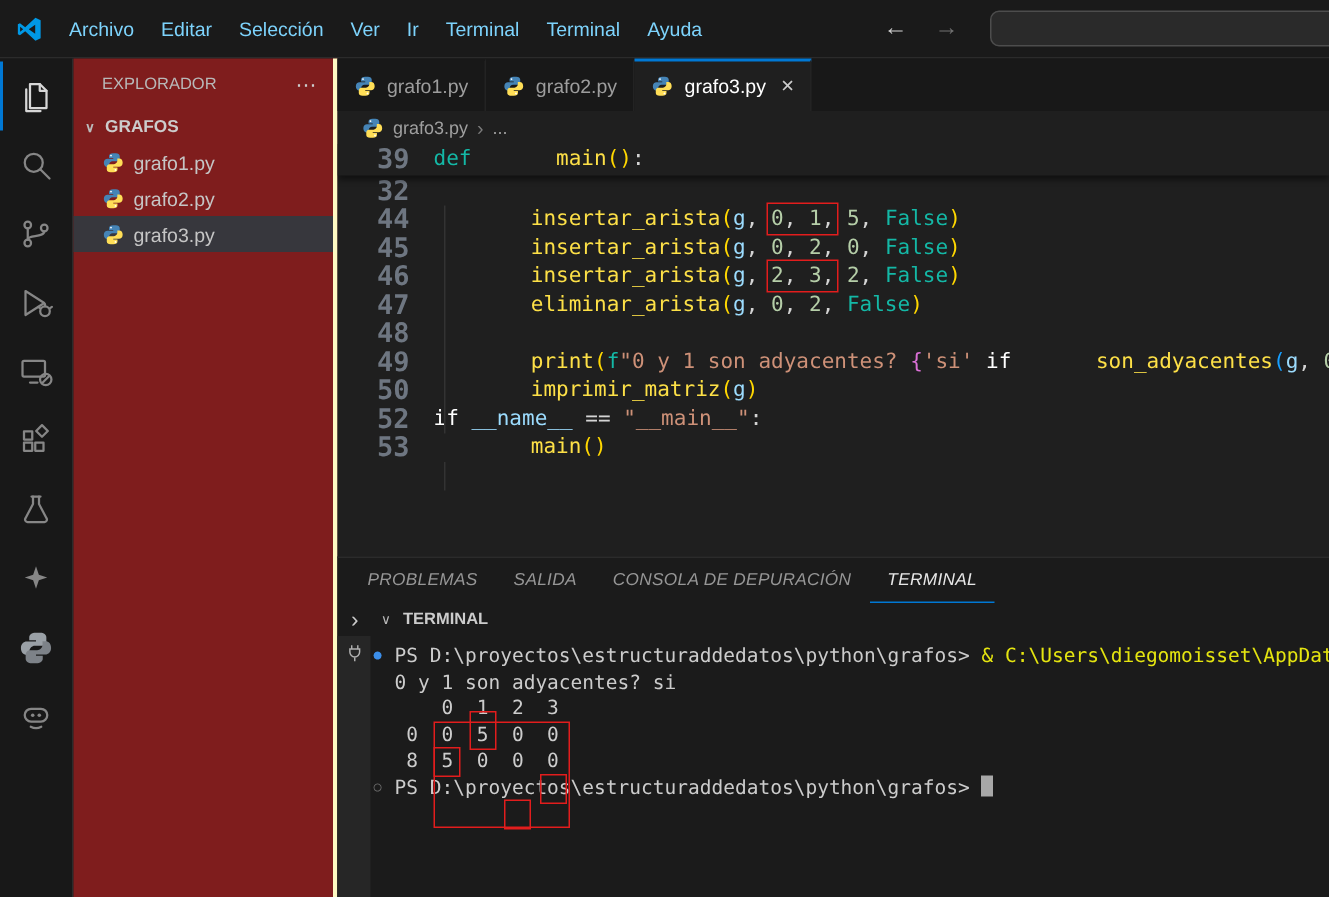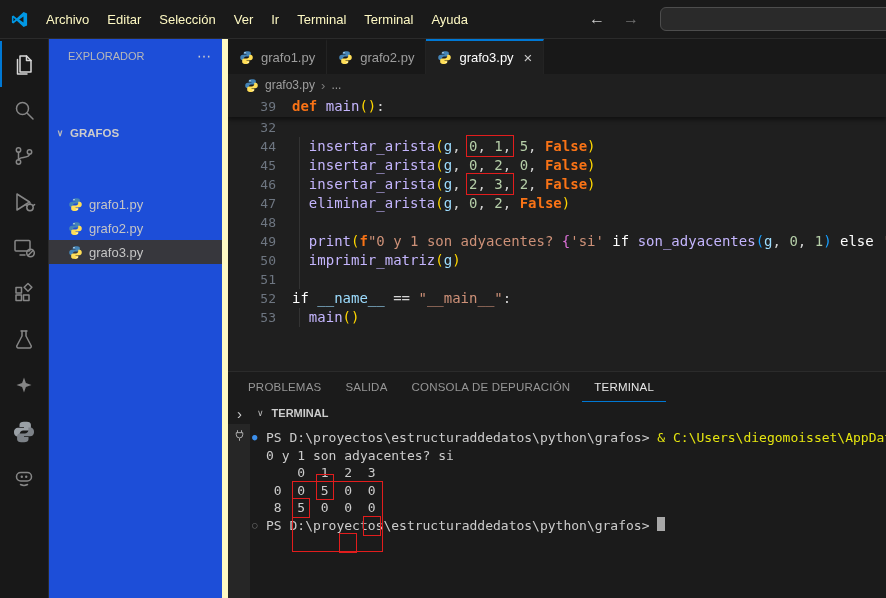--- a/index.html
+++ b/index.html
@@ -4,39 +4,39 @@
 <style>
   html,body{margin:0;padding:0;width:886px;height:598px;overflow:hidden;background:#1f1f1f;
     font-family:"Liberation Sans",sans-serif;color:#cccccc;font-size:13px;}
   #app{display:flex;flex-direction:column;width:886px;height:598px;}
 
   
   .titlebar{height:38px;flex:none;background:#1a1a1a;border-bottom:1px solid #2b2b2b;
     display:flex;align-items:center;overflow:hidden;}
   .logo{margin:0 8px 0 10px;display:flex;align-items:center;}
   .menu{display:flex;align-items:center;}
-  .menu-item{padding:4px 9px;border-radius:5px;color:#fef9c3;cursor:default;white-space:nowrap;}
+  .menu-item{padding:4px 9px;border-radius:5px;color:#7dd3fc;cursor:default;white-space:nowrap;}
   .tb-spacer{flex:1;}
   .nav-arrow{font-size:16px;padding:0 9px;color:#cccccc;}
   .nav-arrow.dim{color:#707070;}
   .cmdbox{flex:none;width:252px;height:22px;margin-left:12px;margin-right:-28px;
     background:#2a2a2a;border:1px solid #4d4d4d;border-radius:6px;}
 
   
   .main{flex:1;display:flex;min-height:0;}
 
   .activitybar{width:48px;flex:none;background:#181818;border-right:1px solid #2b2b2b;
     display:flex;flex-direction:column;align-items:stretch;padding-top:2px;}
   .ab-item{height:46px;display:flex;align-items:center;justify-content:center;color:#868686;
     border-left:2px solid transparent;border-right:2px solid transparent;}
   .ab-item.active{color:#d7d7d7;border-left-color:var(--accent,#0078d4);}
   .ab-item svg{width:24px;height:24px;}
 
-  .sidebar{width:173px;flex:none;background:#1d4ed8;border-right:6px solid #fef9c3;
-    display:flex;flex-direction:column;gap:48px;}
+  .sidebar{width:173px;flex:none;background:#7f1d1d;border-right:3px solid #fef9c3;
+    display:flex;flex-direction:column;}
   .sb-header{height:34px;display:flex;align-items:center;padding:0 10px 0 19px;
     font-size:11px;color:#b8b8b8;}
   .sb-more{margin-left:auto;font-size:14px;color:#cccccc;letter-spacing:1px;}
   .sb-section{height:23px;display:flex;align-items:center;gap:3px;padding-left:4px;
     font-size:11.5px;font-weight:bold;color:#cccccc;}
   .sb-chevron{font-size:9px;width:14px;text-align:center;color:#bbbbbb;}
   .file-row{height:24px;display:flex;align-items:center;gap:6px;padding-left:19px;color:#c5c5c5;}
   .file-row.selected{background:var(--selection,#37373d);}
   .file-row svg{flex:none;}
 
@@ -51,35 +51,35 @@
 
   .breadcrumb{height:22px;flex:none;display:flex;align-items:center;gap:6px;
     padding-left:16px;font-size:12px;color:#9f9f9f;}
   .bc-sep{font-size:13px;color:#7a7a7a;}
 
   .editor{flex:1;position:relative;overflow:hidden;
     font-family:"DejaVu Sans Mono",monospace;font-size:14px;}
   .code-line{display:flex;height:19px;line-height:19px;white-space:pre;}
   .code-line.sticky{height:21px;line-height:21px;background:#1f1f1f;position:relative;z-index:2;
     box-shadow:0 3px 4px rgba(0,0,0,0.45);margin-bottom:1px;}
-  .lineno{width:48px;flex:none;text-align:right;color:#6e7681;font-size:13px;}
+  .lineno{width:48px;flex:none;text-align:right;color:#6e7681;font-size:18px;font-weight:bold;}
   .code-content{padding-left:16px;}
-  .tk-kw{color:#f97316;font-weight:bold;} .tk-ctl{color:#ffffff;} .tk-fn{color:#c4b5fd;}
+  .tk-kw{color:#14b8a6;} .tk-ctl{color:#ffffff;} .tk-fn{color:#fde047;margin-left:48px;}
   .tk-v{color:#9cdcfe;}  .tk-n{color:#b5cea8;}  .tk-str{color:#ce9178;}
   .tk-pl{color:#d4d4d4;} .tk-b1{color:#ffd700;} .tk-b2{color:#da70d6;} .tk-b3{color:#179fff;}
   .redbox{outline:1.5px solid var(--red,#e21d1d);outline-offset:2px;}
   .indent-guide{position:absolute;width:1px;background:#333333;}
 
   
   .panel{height:227px;flex:none;border-top:1px solid #2b2b2b;background:#1b1b1b;
     display:flex;flex-direction:column;box-sizing:border-box;}
   .panel-tabs{height:30px;flex:none;display:flex;align-items:stretch;padding-left:8px;
     font-size:11.5px;color:#969696;}
   .panel-tab{display:flex;align-items:center;padding:0 12px;border-bottom:1px solid transparent;
-    letter-spacing:.2px;white-space:nowrap;}
+    letter-spacing:.2px;white-space:nowrap;font-style:italic;}
   .panel-tab.active{color:#e7e7e7;border-bottom-color:var(--accent,#0078d4);}
   .panel-header{height:22px;flex:none;display:flex;align-items:center;gap:8px;font-size:11px;
     font-weight:bold;color:#cccccc;}
   .ph-expand{font-size:15px;font-weight:normal;color:#cccccc;padding-left:9px;}
   .ph-chevron{font-size:9px;font-weight:normal;color:#bbbbbb;margin-left:7px;}
 
   .terminal{flex:1;display:flex;min-height:0;}
   .term-strip{width:22px;flex:none;background:#262626;display:flex;justify-content:center;
     align-items:flex-start;padding-top:5px;color:#b0b0b0;}
   .term-body{flex:1;position:relative;overflow:hidden;padding-top:5px;
@@ -311,21 +311,20 @@
       <div class="editor" id="editor">
           <div class="code-line sticky"><span class="lineno">39</span><span class="code-content"><span class="tk-kw">def </span><span class="tk-fn">main</span><span class="tk-b1">()</span><span class="tk-pl">:</span></span></div>
           <div class="code-line"><span class="lineno">32</span><span class="code-content"></span></div>
           <div class="code-line"><span class="lineno">44</span><span class="code-content"><span class="tk-pl">  </span><span class="tk-fn">insertar_arista</span><span class="tk-b1">(</span><span class="tk-v">g</span><span class="tk-pl">, </span><span class="redbox"><span class="tk-n">0</span><span class="tk-pl">, </span><span class="tk-n">1</span><span class="tk-pl">,</span></span><span class="tk-pl"> </span><span class="tk-n">5</span><span class="tk-pl">, </span><span class="tk-kw">False</span><span class="tk-b1">)</span></span></div>
           <div class="code-line"><span class="lineno">45</span><span class="code-content"><span class="tk-pl">  </span><span class="tk-fn">insertar_arista</span><span class="tk-b1">(</span><span class="tk-v">g</span><span class="tk-pl">, </span><span class="tk-n">0</span><span class="tk-pl">, </span><span class="tk-n">2</span><span class="tk-pl">, </span><span class="tk-n">0</span><span class="tk-pl">, </span><span class="tk-kw">False</span><span class="tk-b1">)</span></span></div>
           <div class="code-line"><span class="lineno">46</span><span class="code-content"><span class="tk-pl">  </span><span class="tk-fn">insertar_arista</span><span class="tk-b1">(</span><span class="tk-v">g</span><span class="tk-pl">, </span><span class="redbox"><span class="tk-n">2</span><span class="tk-pl">, </span><span class="tk-n">3</span><span class="tk-pl">,</span></span><span class="tk-pl"> </span><span class="tk-n">2</span><span class="tk-pl">, </span><span class="tk-kw">False</span><span class="tk-b1">)</span></span></div>
           <div class="code-line"><span class="lineno">47</span><span class="code-content"><span class="tk-pl">  </span><span class="tk-fn">eliminar_arista</span><span class="tk-b1">(</span><span class="tk-v">g</span><span class="tk-pl">, </span><span class="tk-n">0</span><span class="tk-pl">, </span><span class="tk-n">2</span><span class="tk-pl">, </span><span class="tk-kw">False</span><span class="tk-b1">)</span></span></div>
           <div class="code-line"><span class="lineno">48</span><span class="code-content"></span></div>
           <div class="code-line"><span class="lineno">49</span><span class="code-content"><span class="tk-pl">  </span><span class="tk-fn">print</span><span class="tk-b1">(</span><span class="tk-kw">f</span><span class="tk-str">"0 y 1 son adyacentes? </span><span class="tk-b2">{</span><span class="tk-str">'si'</span><span class="tk-ctl"> if </span><span class="tk-fn">son_adyacentes</span><span class="tk-b3">(</span><span class="tk-v">g</span><span class="tk-pl">, </span><span class="tk-n">0</span><span class="tk-pl">, </span><span class="tk-n">1</span><span class="tk-b3">)</span><span class="tk-ctl"> else </span><span class="tk-str">'no'</span></span></div>
           <div class="code-line"><span class="lineno">50</span><span class="code-content"><span class="tk-pl">  </span><span class="tk-fn">imprimir_matriz</span><span class="tk-b1">(</span><span class="tk-v">g</span><span class="tk-b1">)</span></span></div>
-          <div class="code-line"><span class="lineno">51</span><span class="code-content"></span></div>
           <div class="code-line"><span class="lineno">52</span><span class="code-content"><span class="tk-ctl">if </span><span class="tk-v">__name__</span><span class="tk-pl"> == </span><span class="tk-str">"__main__"</span><span class="tk-pl">:</span></span></div>
           <div class="code-line"><span class="lineno">53</span><span class="code-content"><span class="tk-pl">  </span><span class="tk-fn">main</span><span class="tk-b1">()</span></span></div>
           <div class="indent-guide" style="left: 71px; top: 41px; height: 152px;"></div>
           <div class="indent-guide" style="left: 71px; top: 212px; height: 19px;"></div>
         </div>
 
       <div class="panel">
         <div class="panel-tabs">
             <div class="panel-tab">PROBLEMAS</div>
             <div class="panel-tab">SALIDA</div>

